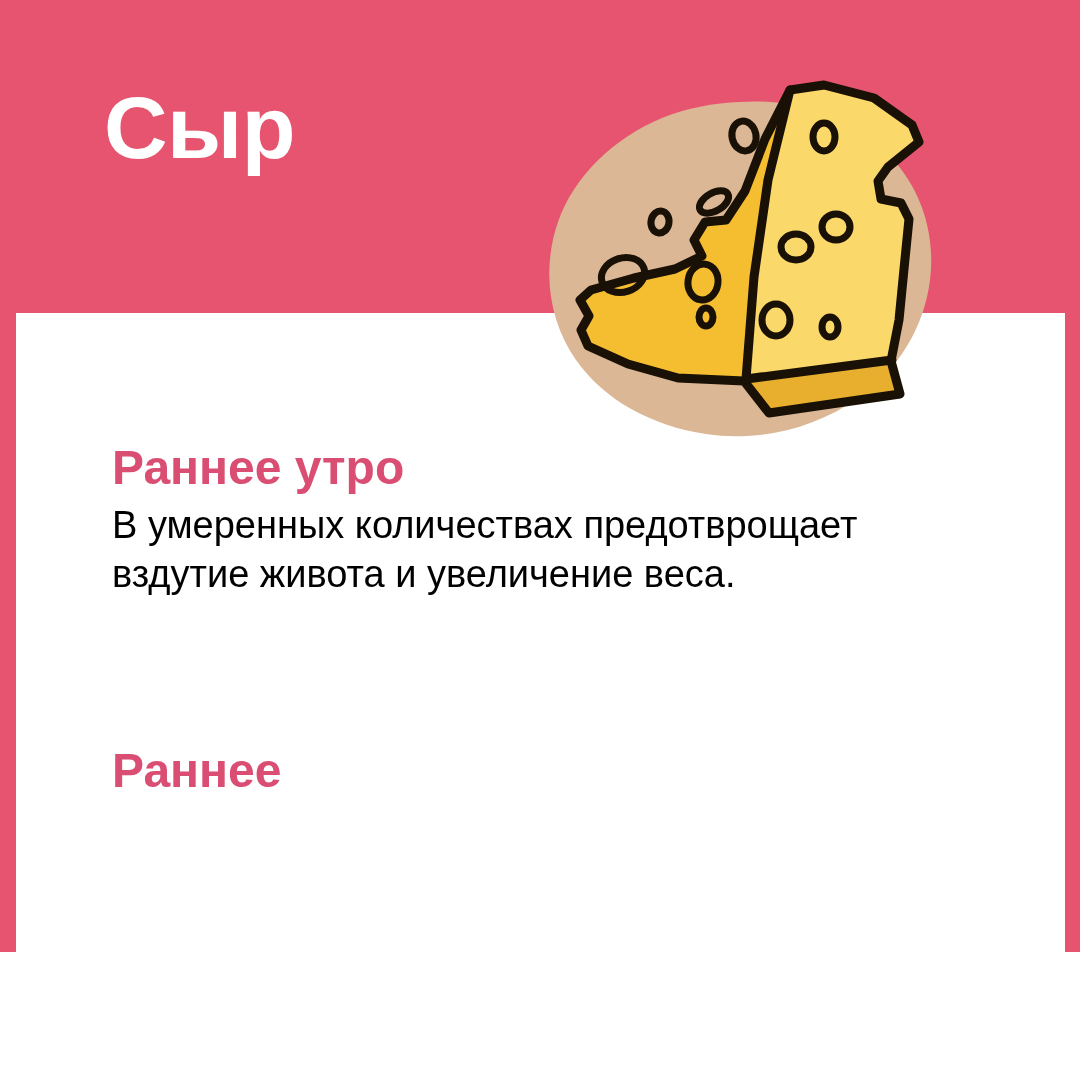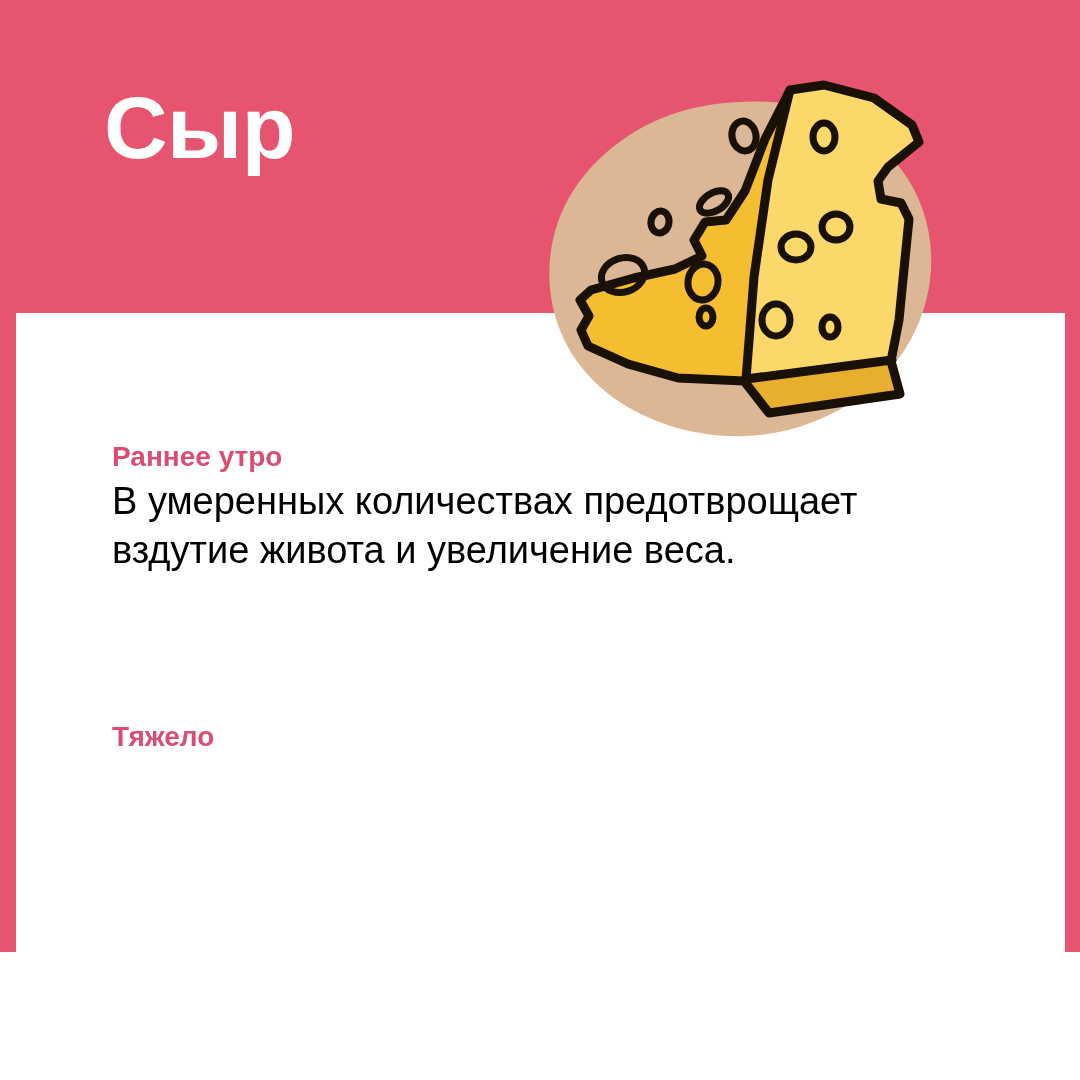--- a/index.html
+++ b/index.html
@@ -67,21 +67,21 @@
     position: absolute;
     left: 112px;
     top: 440px;
     width: 900px;
   }
   .section { margin: 0; }
   .section + .section { margin-top: 144px; }
 
   .section-heading {
     margin: 0 0 4px 0;
-    font-size: 28px;
+    font-size: 48px;
     line-height: 1.18;
     font-weight: 700;
     color: #d94e72;
     white-space: nowrap;
   }
   .section-body {
     margin: 0;
     font-size: 38px;
     line-height: 1.30;
     font-weight: 400;
@@ -160,18 +160,18 @@
   </div>
 
   <div class="text-area">
 
     <div class="section">
       <div class="section-heading">Раннее утро</div>
       <p class="section-body">В умеренных количествах предотврощает вздутие живота и увеличение веса.</p>
     </div>
 
     <div class="section">
-      <div class="section-heading">Тяжело</div>
+      <div class="section-heading">Раннее</div>
     </div>
 
   </div>
 
 </div>
 
 </body></html>

